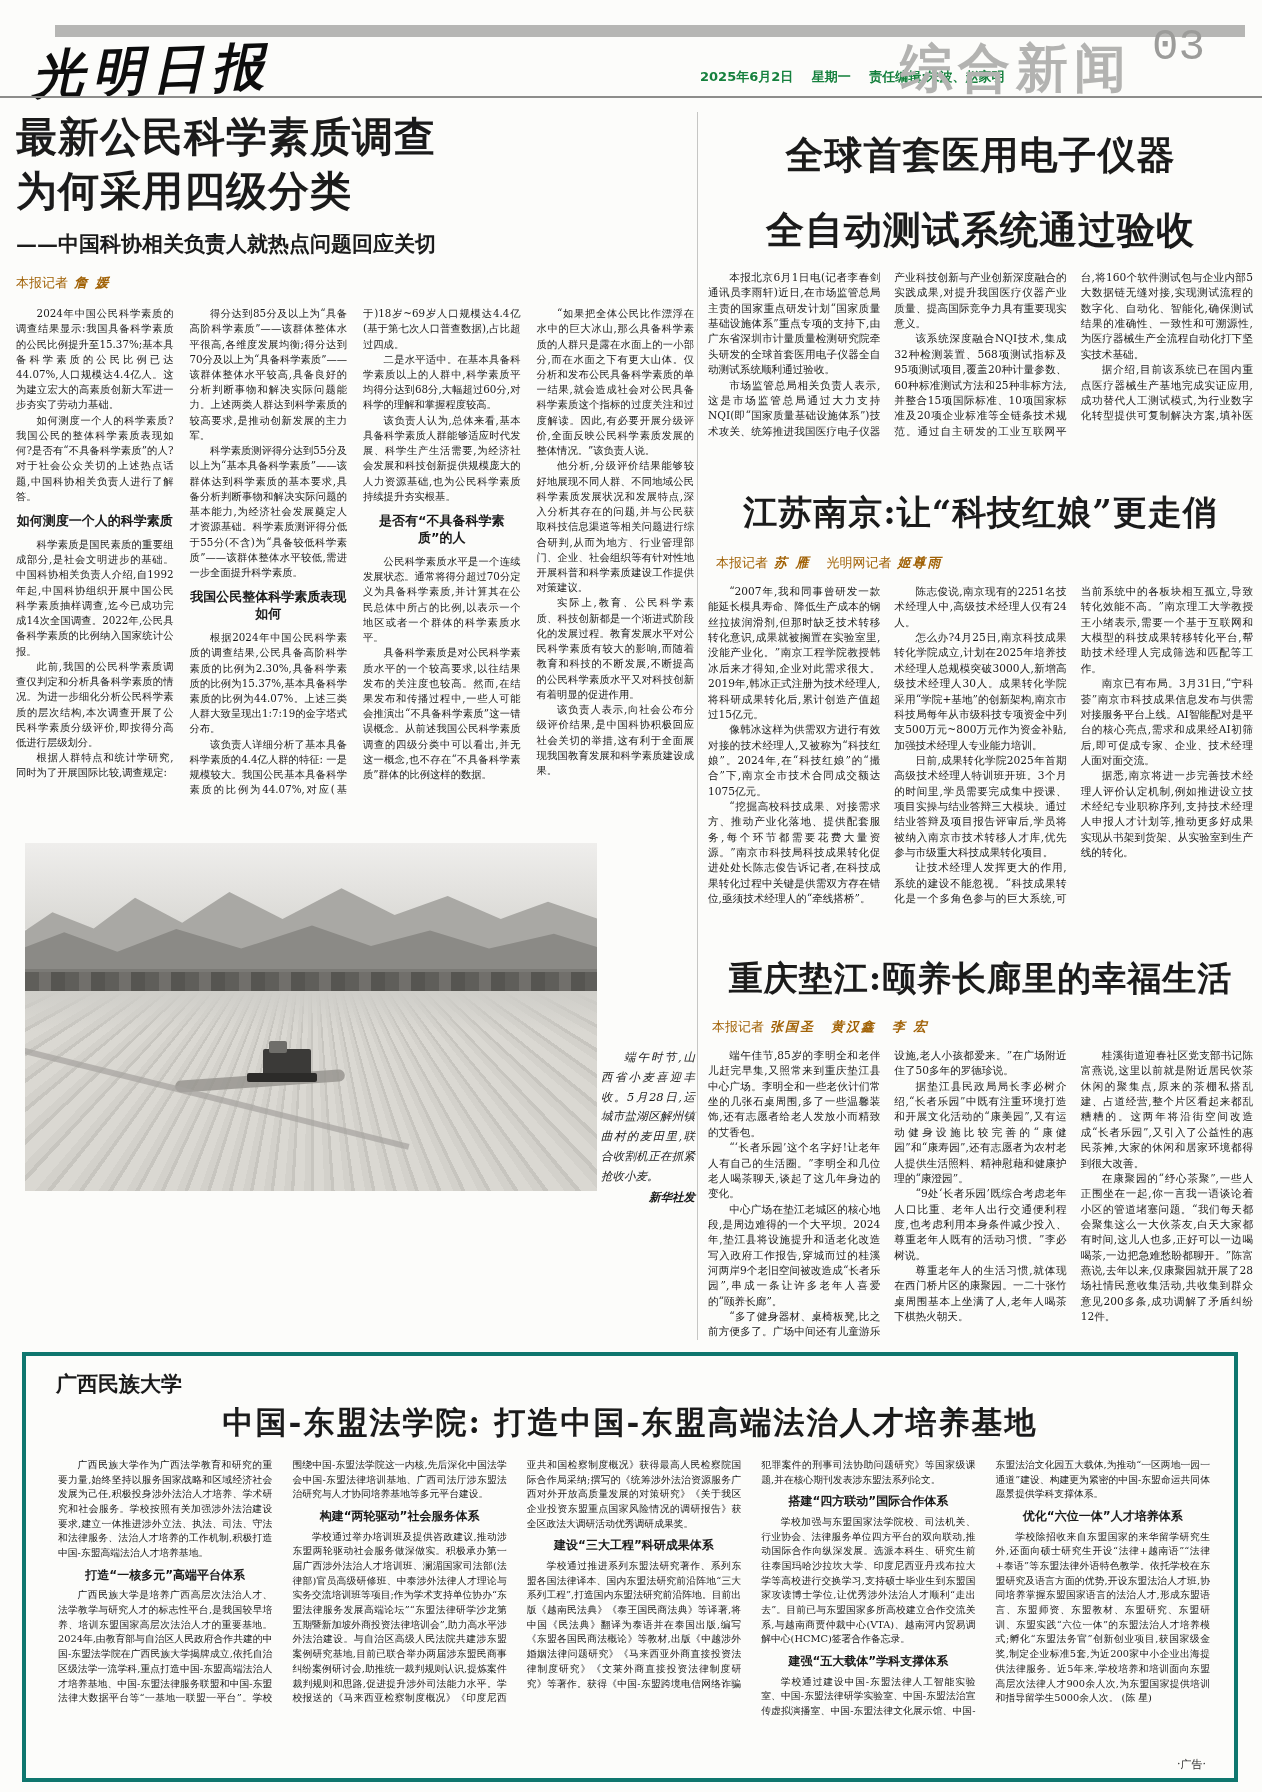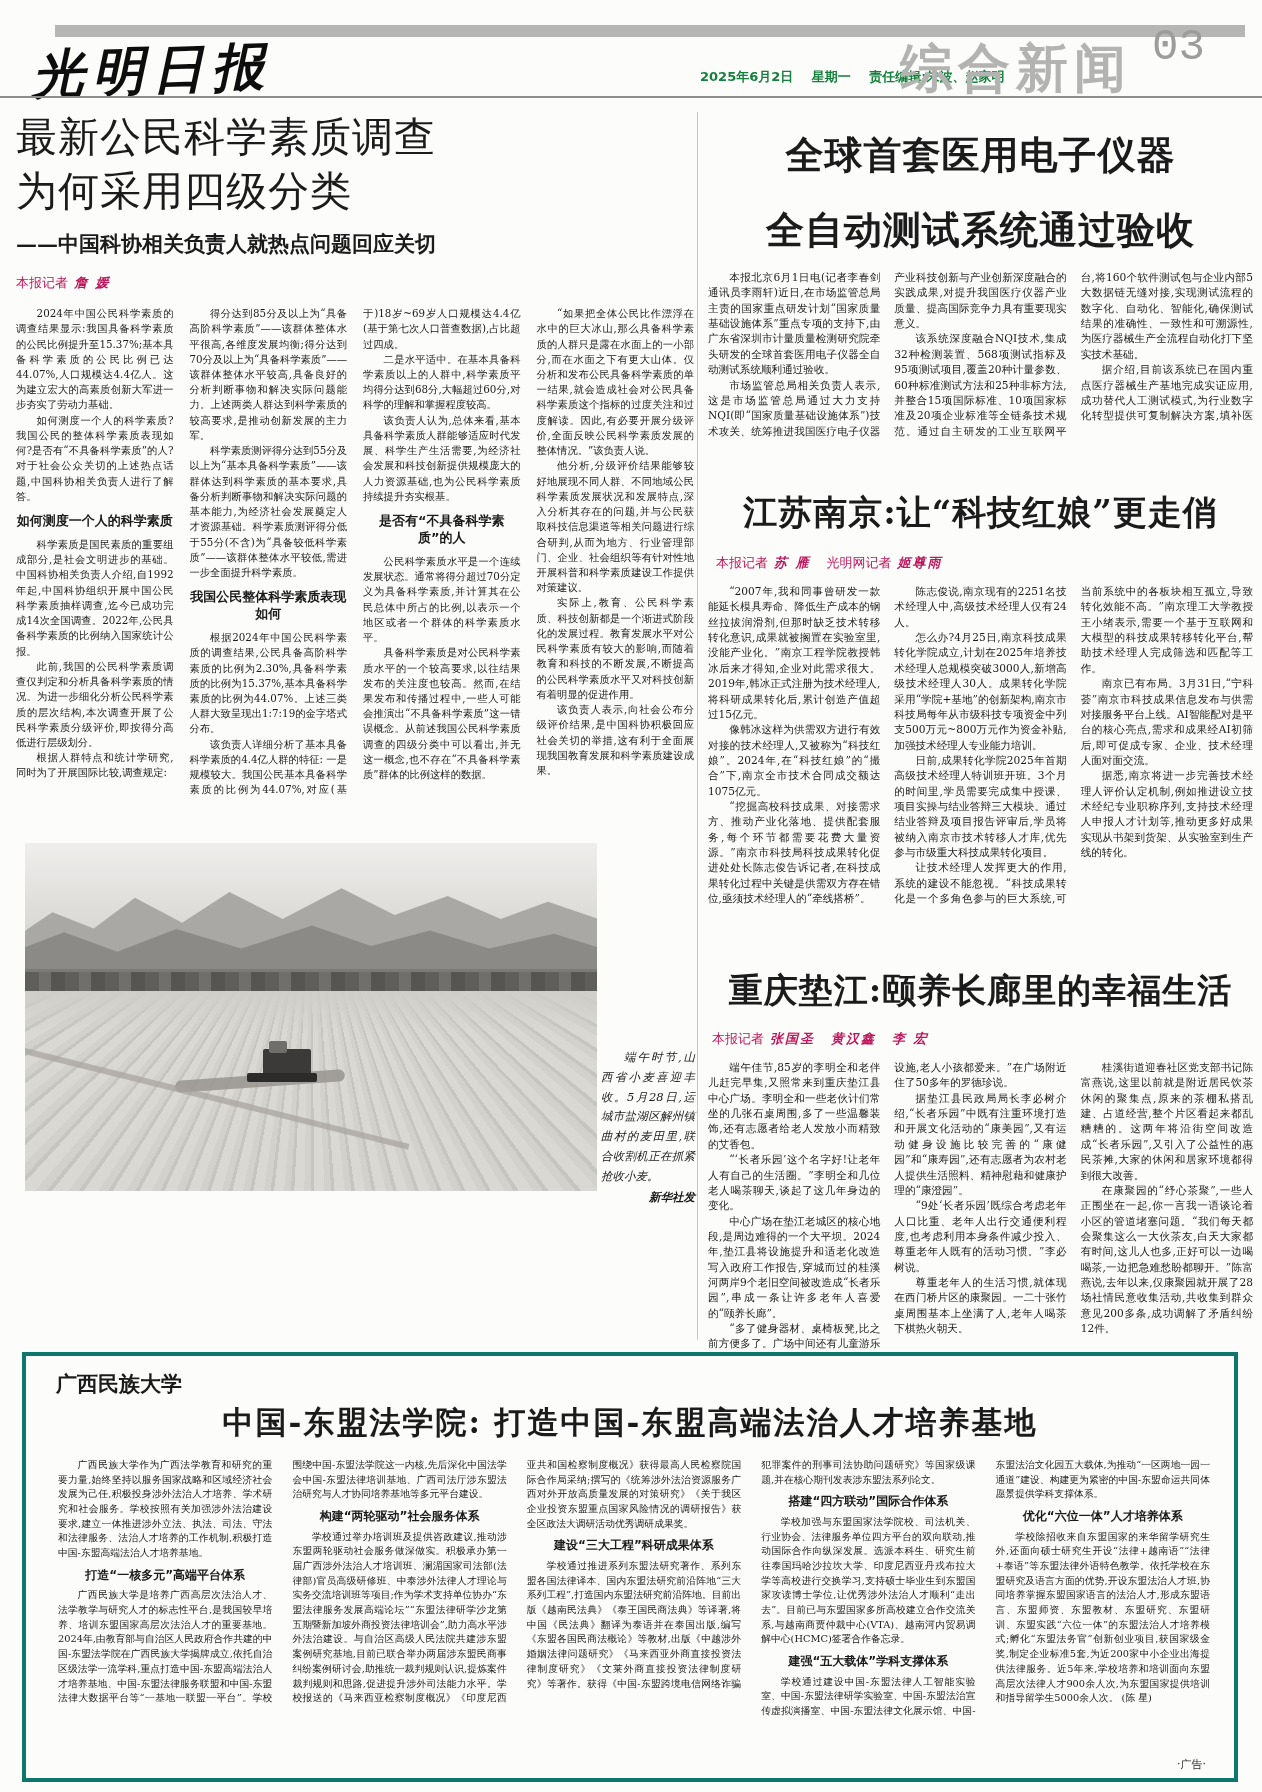--- a/index.html
+++ b/index.html
@@ -16,27 +16,27 @@
   .edition { position:absolute; left:900px; top:34px; font-size:52px; font-weight:900;
              font-family:"DejaVu Sans","Liberation Sans",sans-serif; color:#b3b3b1; letter-spacing:6px; }
   .pageno { position:absolute; left:1152px; top:22px; font-size:44px; color:#9c9c9a;
             font-family:Liberation Mono, monospace; }
   .mast-rule { position:absolute; left:0; top:96px; width:1262px; height:2px; background:#8d8d8b; }
 
   
   .para { margin:0; text-indent:2em; text-align:justify; }
   .subhead { text-align:center; font-family:"DejaVu Sans","Liberation Sans",sans-serif;
              font-weight:bold; font-size:13px; margin:9px 0 7px; line-height:1.3; }
-  .byline { font-size:13px; color:#be185d; }
+  .byline { font-size:13px; color:#a16207; }
   .byline .seg-label { margin-right:6px; }
   .byline .seg-name { font-weight:bold; font-style:italic; margin-right:16px; letter-spacing:2px; }
 
   
   .left-region { position:absolute; left:16px; top:108px; width:678px; }
-  .lh1 { font-size:41px; font-weight:400; line-height:1.22; margin:4px 0 0 0; letter-spacing:1px; }
+  .lh1 { font-size:41px; font-weight:700; line-height:1.22; margin:4px 0 0 0; letter-spacing:1px; }
   .lsub { font-size:21px; font-weight:bold; margin-top:14px; }
   .left-byline { margin-top:16px; }
   .left-body { margin-top:14px; height:556px; overflow:hidden;
                column-count:4; column-gap:16px; font-size:10.3px; line-height:1.48; }
 
   
   .photo { position:absolute; left:25px; top:843px; width:572px; height:348px; overflow:hidden; background:#e6e5e1; }
   .ph-sky { position:absolute; left:0; top:0; width:100%; height:86px; background:linear-gradient(#efeeec,#d9d8d4); }
   .ph-mtn-far { position:absolute; top:26px; left:-8px; width:590px; height:96px; background:#a9a8a4;
     clip-path:polygon(0 70%,6% 45%,13% 62%,20% 30%,28% 56%,36% 24%,45% 52%,55% 20%,64% 48%,73% 28%,82% 52%,90% 34%,100% 55%,100% 100%,0 100%); }
@@ -63,21 +63,21 @@
   
   .v-rule { position:absolute; left:697px; top:112px; width:1px; height:1228px; background:#c6c6c4; }
   .right-region { position:absolute; left:708px; top:108px; width:545px; }
   .med-title { text-align:center; font-size:38px; font-weight:900; line-height:1.5; margin-top:18px; letter-spacing:1px; }
   .med-body { margin-top:12px; height:184px; overflow:hidden; column-count:3; column-gap:14px;
               font-size:10.6px; line-height:1.45; }
   .nj-title { text-align:center; font-size:34px; font-weight:900; margin-top:36px; letter-spacing:1px; }
   .nj-byline { margin-top:18px; margin-left:8px; }
   .nj-body { margin-top:12px; height:356px; overflow:hidden; column-count:3; column-gap:14px;
              font-size:10.6px; line-height:1.45; }
-  .cq-title { text-align:center; font-size:34px; font-weight:900; margin-top:28px; letter-spacing:1px; }
+  .cq-title { text-align:center; font-size:34px; font-weight:900; margin-top:16px; letter-spacing:1px; }
   .cq-byline { margin-top:16px; margin-left:4px; }
   .cq-body { margin-top:12px; height:314px; overflow:hidden; column-count:3; column-gap:14px;
              font-size:10.6px; line-height:1.45; }
 
   
   .ad-box { position:absolute; left:22px; top:1352px; width:1216px; height:430px; border:4px solid #0f766e;
             background:#fcfcfa; box-sizing:border-box; }
   .ad-org { position:absolute; left:30px; top:14px; font-size:21px; font-weight:900;
             font-family:"DejaVu Sans","Liberation Sans",sans-serif; }
   .ad-headline { position:absolute; left:0; top:46px; width:100%; text-align:center; font-size:31px;

